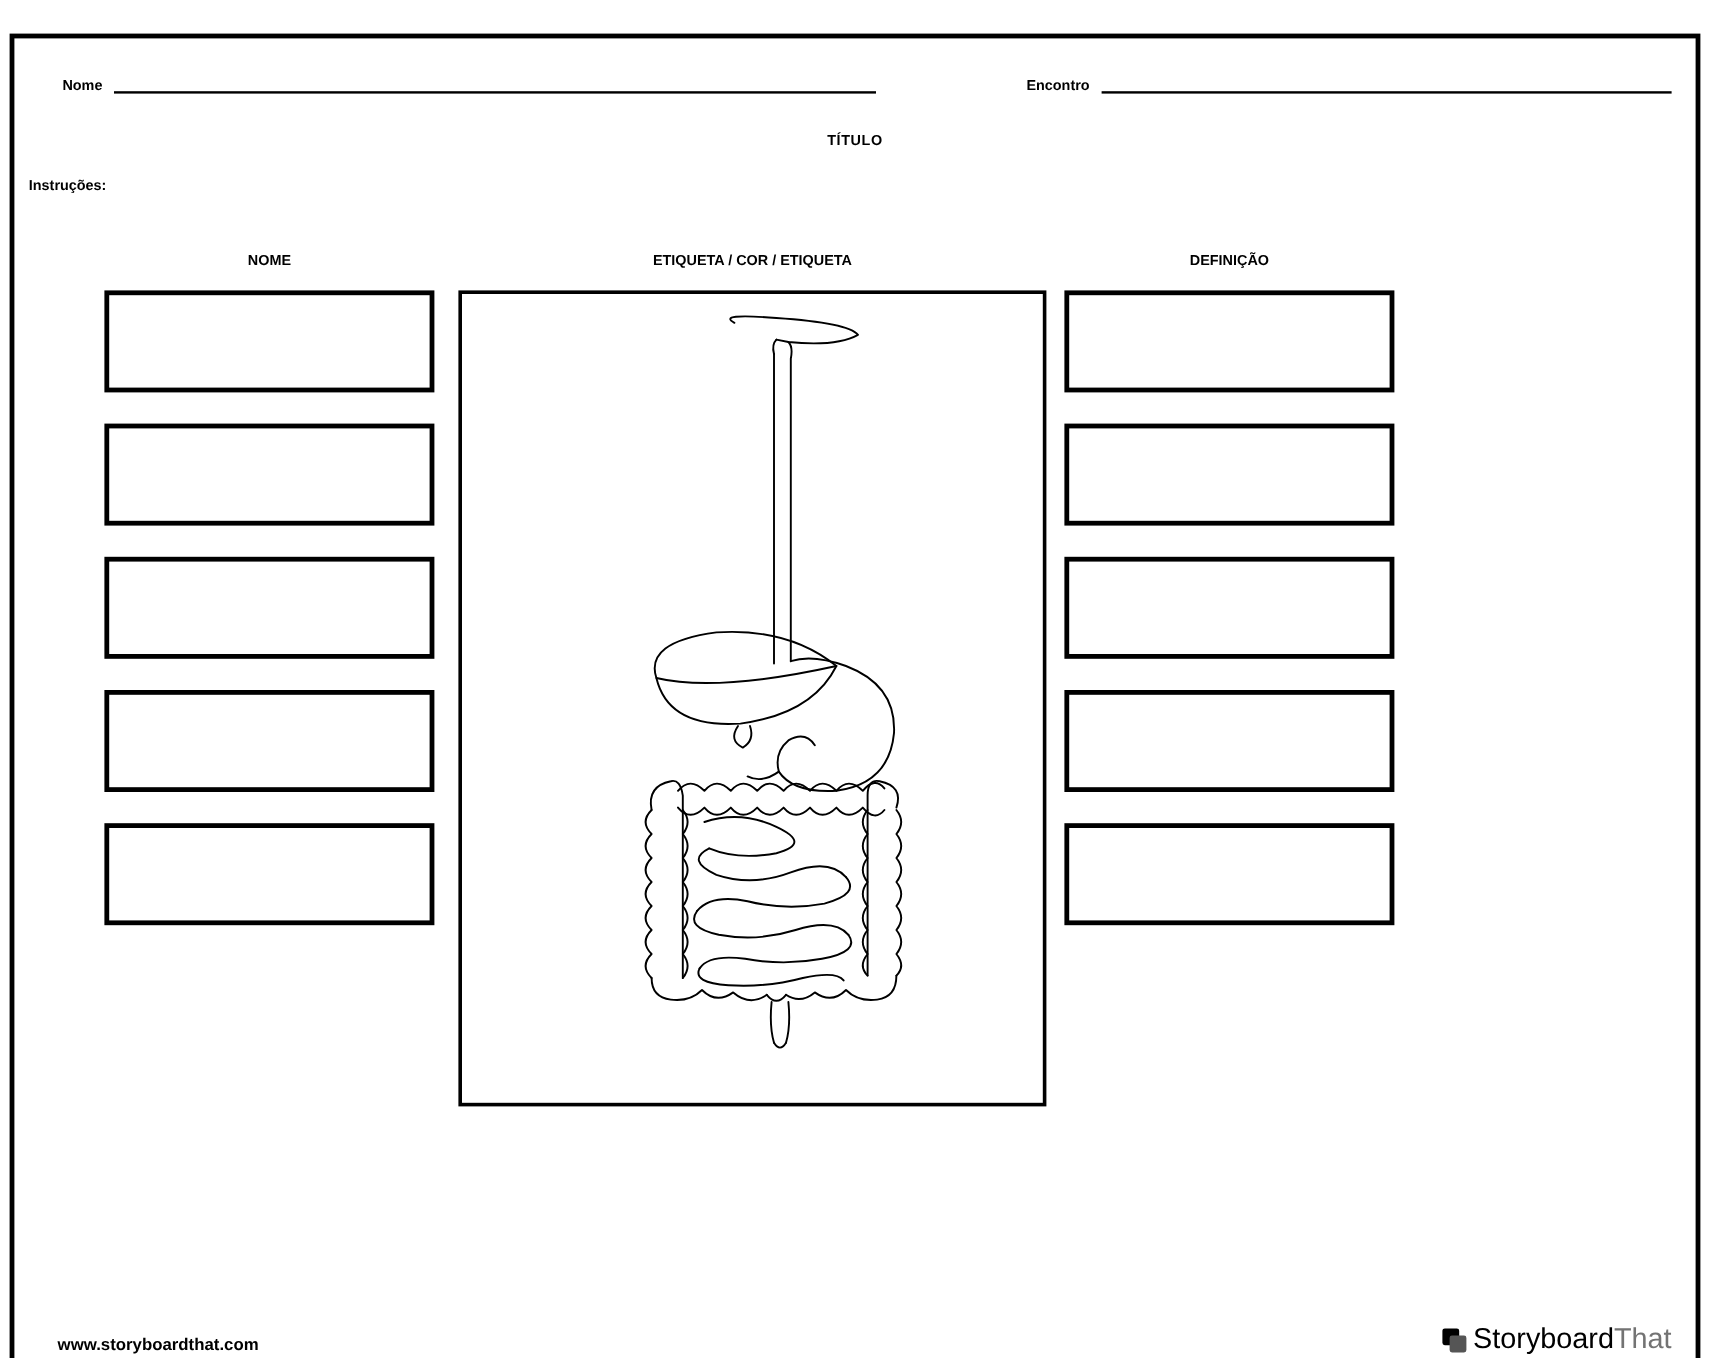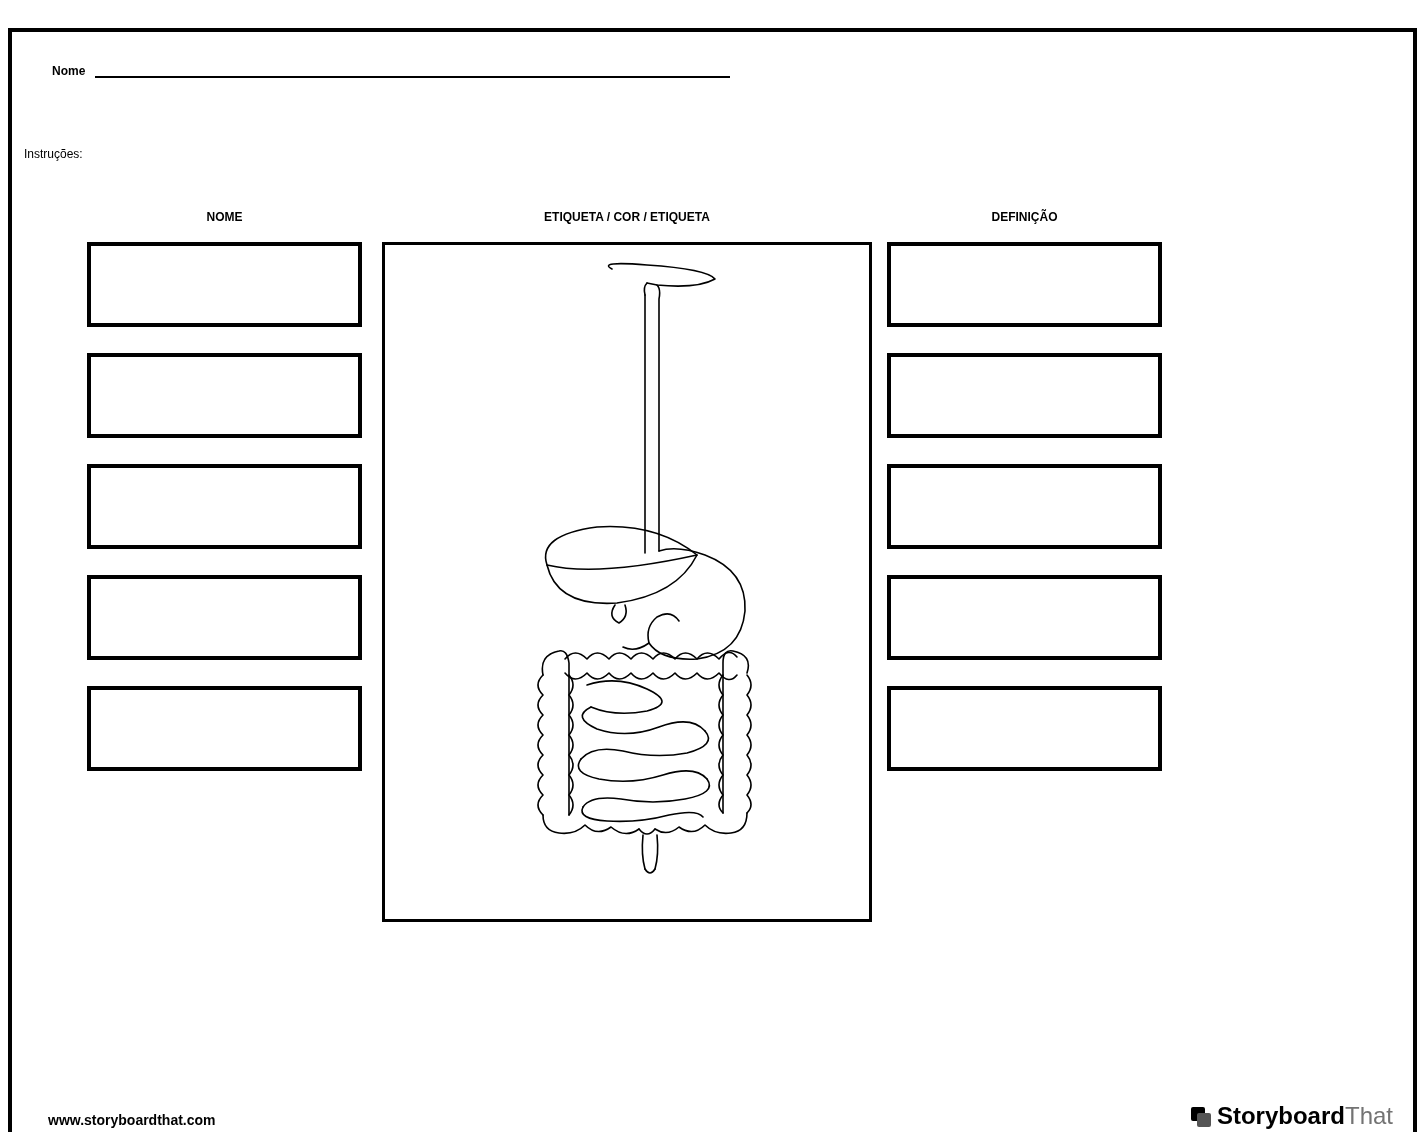--- a/index.html
+++ b/index.html
@@ -51,21 +51,21 @@
     text-align: center;
     font-size: 12px;
     font-weight: bold;
     letter-spacing: 0.5px;
   }
   .instr-row {
     position: absolute;
     top: 115px;
     left: 12px;
     font-size: 12px;
-    font-weight: normal;
+    font-weight: bold;
   }
   .col-headers {
     position: absolute;
     top: 178px;
     left: 0;
     right: 0;
   }
   .ch {
     position: absolute;
     font-size: 12px;
@@ -138,35 +138,40 @@
     border-radius: 2px;
   }
   .logo-icon::after {
     content: "";
     position: absolute;
     left: 8px; top: 8px;
     width: 14px; height: 14px;
     background: #555;
     border-radius: 2px;
   }
-  .logo-bold { font-weight: 700; }
+  .logo-bold { font-weight: 400; }
   .logo-light { font-weight: 300; color: #737373; }
 </style>
 </head>
 <body>
 
 <div class="page-frame">
 
   <div class="header-row">
     <div class="hdr-field">
       <span class="hdr-label">Nome</span>
       <span class="hdr-line name"></span>
     </div>
-  </div>
-
+    <div class="hdr-field">
+      <span class="hdr-label">Encontro</span>
+      <span class="hdr-line date"></span>
+    </div>
+  </div>
+
+  <div class="title-row">TÍTULO</div>
 
   <div class="instr-row">Instruções:</div>
 
   <div class="col-headers">
     <div class="ch nome">NOME</div>
     <div class="ch center">ETIQUETA / COR / ETIQUETA</div>
     <div class="ch def">DEFINIÇÃO</div>
   </div>
 
   <div class="left-boxes">

